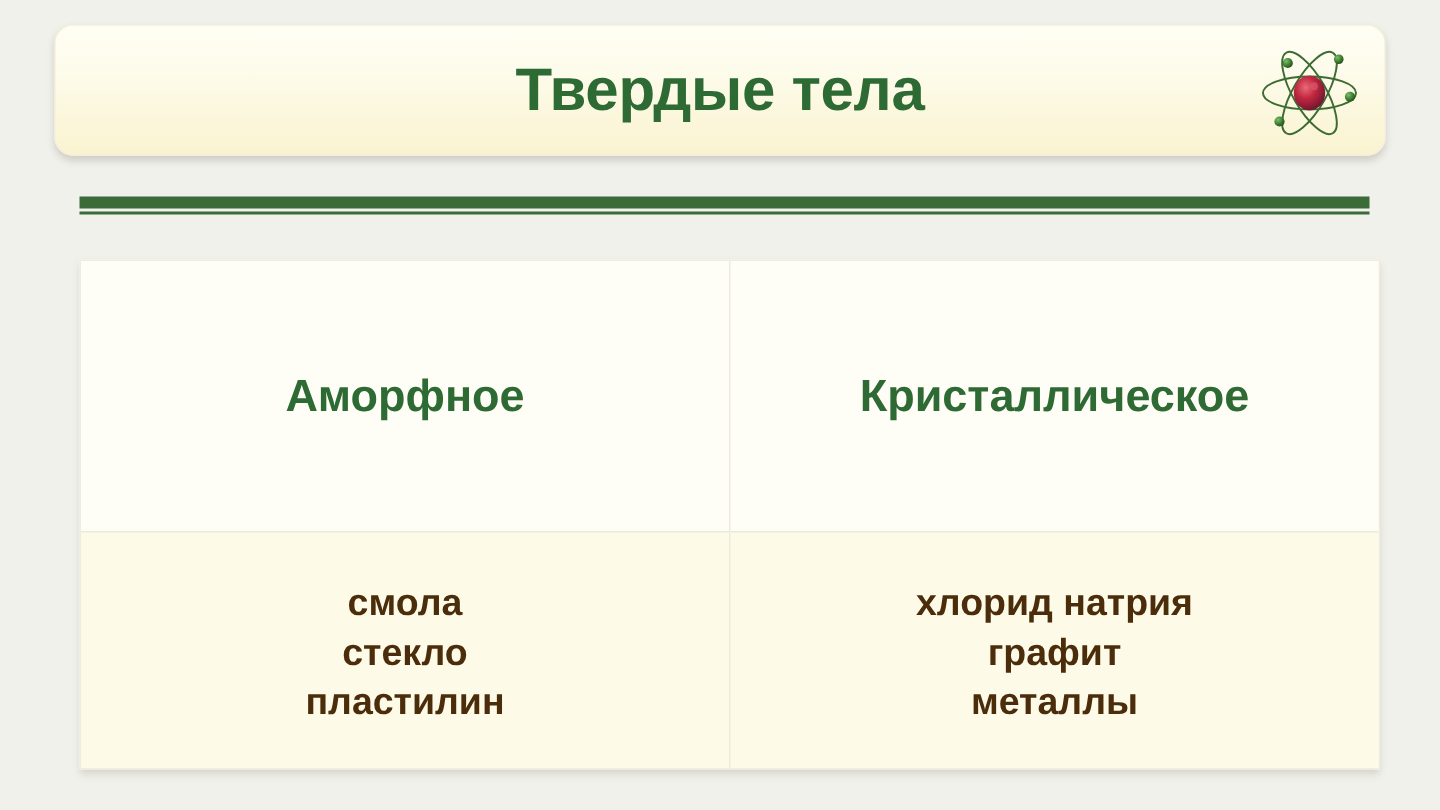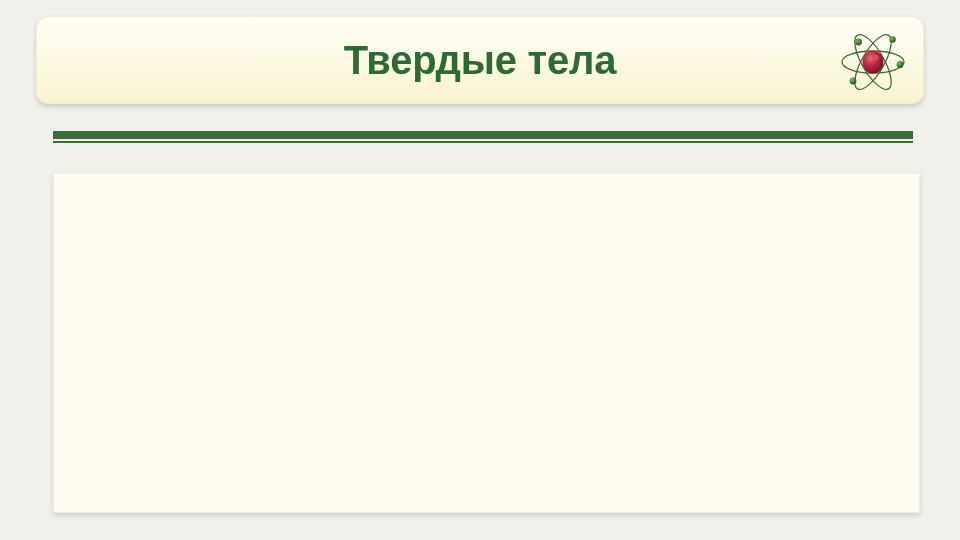--- a/index.html
+++ b/index.html
@@ -202,19 +202,43 @@
   </div>
 
   <div class="divider">
     <div class="divider-thick"></div>
     <div class="divider-thin"></div>
   </div>
 
   <div class="table-wrap">
     <table class="compare">
       <tbody>
-
-
+        <tr class="head-row">
+          <td>
+            <div class="head-label">Аморфное</div>
+          </td>
+          <td class="col-sep">
+            <div class="head-label">Кристаллическое</div>
+          </td>
+        </tr>
+
+
+        <tr class="ex-row">
+          <td>
+            <div class="ex-list">
+              <div>смола</div>
+              <div>стекло</div>
+              <div>пластилин</div>
+            </div>
+          </td>
+          <td class="col-sep">
+            <div class="ex-list">
+              <div>хлорид натрия</div>
+              <div>графит</div>
+              <div>металлы</div>
+            </div>
+          </td>
+        </tr>
       </tbody>
     </table>
   </div>
 
 </div>
 
 </body></html>

